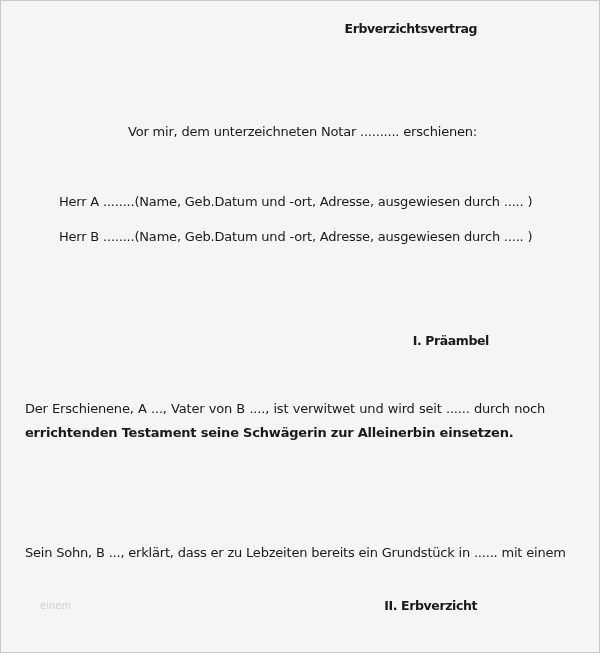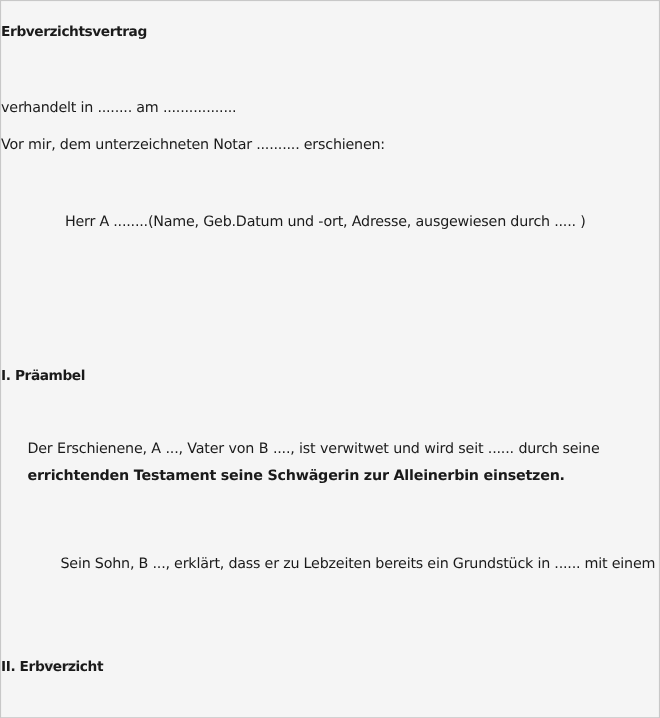--- a/index.html
+++ b/index.html
@@ -26,21 +26,21 @@
       font-size: 13px;
       letter-spacing: -0.2px;
     }
     .abs {
       position: absolute;
       white-space: nowrap;
     }
     .center {
       left: 0;
       width: 476px;
-      text-align: left;
+      text-align: right;
     }
     .bold {
       font-weight: bold;
       font-size: 12.5px;
       letter-spacing: -0.4px;
     }
     .para {
       position: absolute;
       left: 24px;
       width: 520px;
@@ -68,33 +68,33 @@
       letter-spacing: 0;
     }
   </style>
 </head>
 <body>
 
 <div class="page">
 
   <div class="abs center bold" style="top:20px;">Erbverzichtsvertrag</div>
 
-  <div class="abs center" style="top:90px;">verhandelt in ........ am .................</div>
   <div class="abs center" style="top:123px;">Vor mir, dem unterzeichneten Notar .......... erschienen:</div>
 
   <div class="abs" style="top:193px; left:58px;">Herr A ........(Name, Geb.Datum und -ort, Adresse, ausgewiesen durch ..... )</div>
+  <div class="abs" style="top:228px; left:58px;">Herr B ........(Name, Geb.Datum und -ort, Adresse, ausgewiesen durch ..... )</div>
 
-  <div class="abs center bold" style="top:332px;">I. Präambel</div>
+  <div class="abs center bold" style="top:332px;padding-left:12px;">I. Präambel</div>
 
   <div class="para" style="top:396px;">
-    <span class="line">Der Erschienene, A ..., Vater von B ...., ist verwitwet und wird seit ......  durch seine</span>
+    <span class="line">Der Erschienene, A ..., Vater von B ...., ist verwitwet und wird seit ......  durch noch</span>
     <span class="line last">errichtenden Testament seine Schwägerin zur Alleinerbin einsetzen.</span>
   </div>
 
-  <div class="para" style="top:500px;margin-left:30px;">
+  <div class="para" style="top:540px;">
     <span class="line">Sein Sohn, B ..., erklärt, dass er zu Lebzeiten bereits ein Grundstück in ......  mit einem</span>
   </div>
 
   <div class="watermark">einem</div>
 
   <div class="abs center bold" style="top:597px;">II. Erbverzicht</div>
 
 </div>
 
 </body></html>

